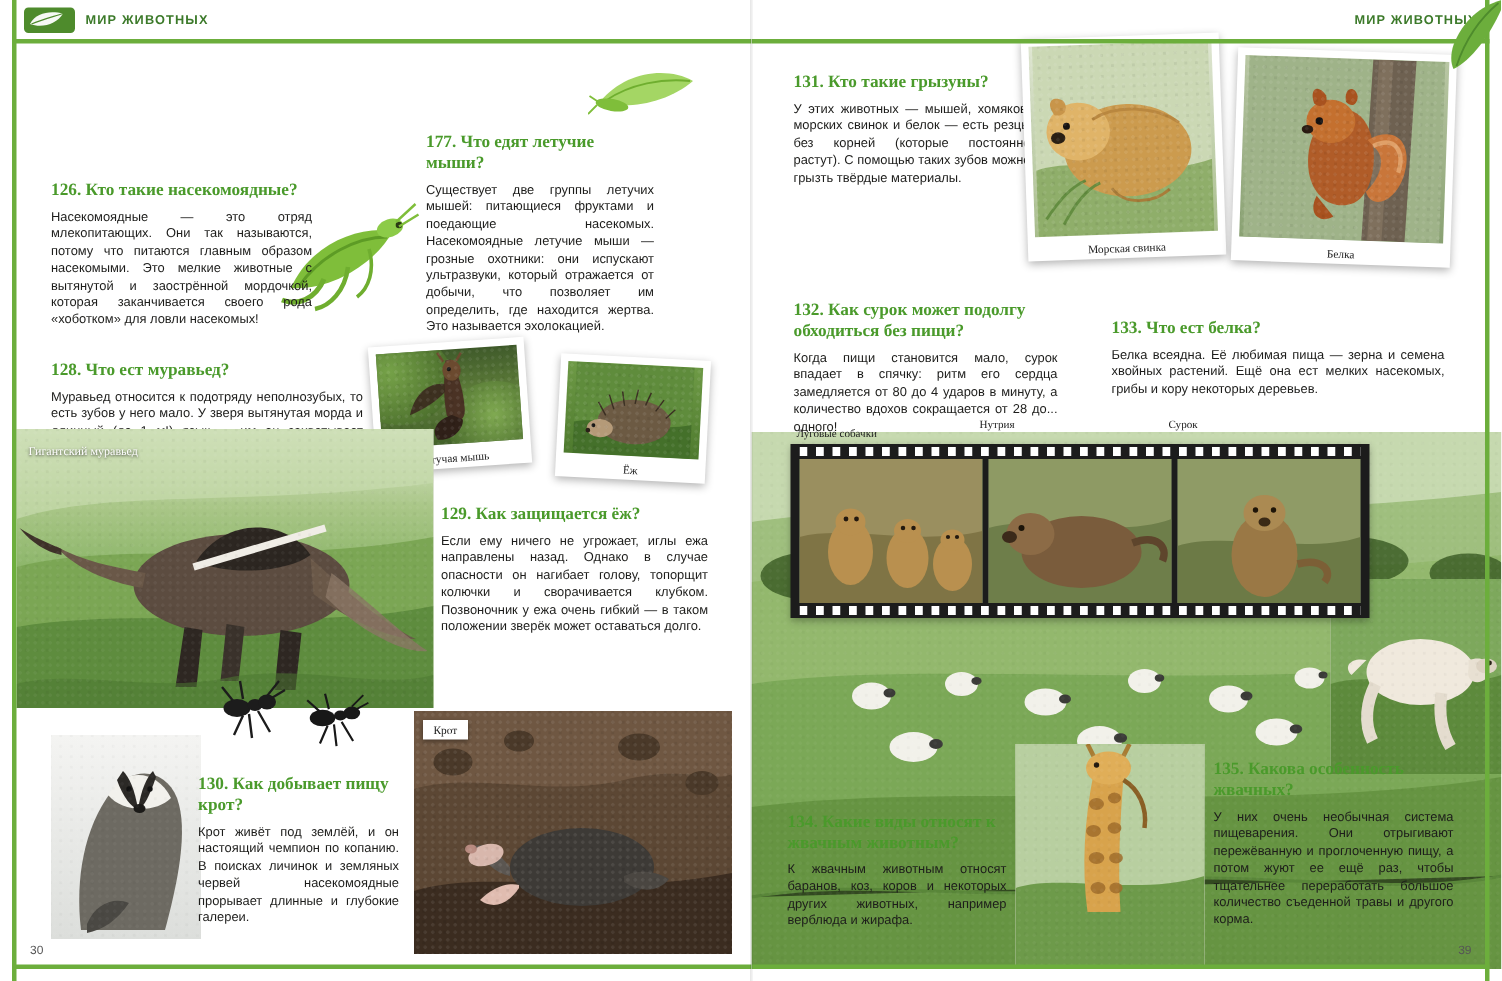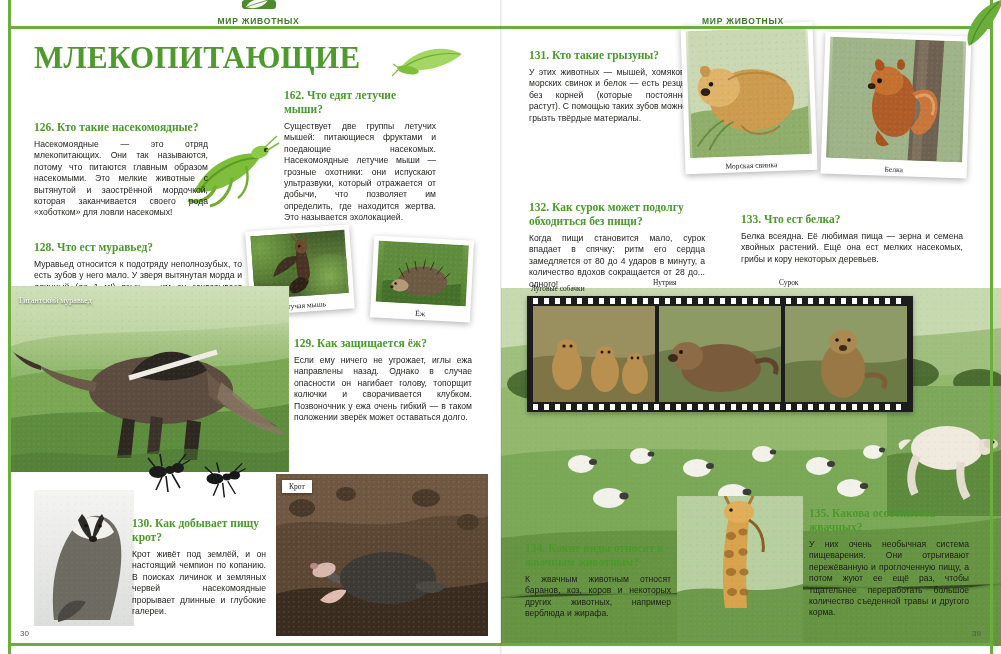--- a/index.html
+++ b/index.html
@@ -19,21 +19,20 @@
     position: absolute; left: 500px; top: 0; width: 2px; height: 654px;
     background: linear-gradient(to right, rgba(0,0,0,0.10), rgba(0,0,0,0.03));
     z-index: 40;
   }
 
   
   .runhead {
     position: absolute; top: 0; height: 26px; width: 100%;
     display: flex; align-items: center; gap: 7px;
     z-index: 30;
-    flex-direction: column;
   }
   .runhead.left { left: 0; padding-left: 16px; }
   .runhead.right { right: 0; padding-right: 16px; justify-content: flex-end; }
   .runhead-label {
     font-size: 8.5px; letter-spacing: 0.09em; color: #3c7a2a;
     text-transform: uppercase; font-weight: bold;
   }
   .leaf-badge {
     width: 34px; height: 17px; border-radius: 3px;
     background: #4e8b2c; position: relative; overflow: hidden;
@@ -153,21 +152,20 @@
     <div class="runhead left">
       <div class="leaf-badge">
         <svg width="30" height="13" viewBox="0 0 30 13" aria-hidden="true">
           <path d="M2 9 C6 1, 16 0, 24 2 C20 9, 10 12, 2 9 Z" fill="#ffffff" opacity="0.95"></path>
           <path d="M3 9 C10 6, 18 4, 24 2" stroke="#4e8b2c" stroke-width="0.8" fill="none"></path>
         </svg>
       </div>
       <div class="runhead-label">МИР ЖИВОТНЫХ</div>
     </div>
 
-    <h1 class="chapter">МЛЕКОПИТАЮЩИЕ</h1>
 
     <div class="photo" style="left:176px; top:120px; width:104px; height:96px; background:transparent;">
       <svg viewBox="0 0 104 96" width="104" height="96">
         <g>
           <path d="M18 72 C30 44, 62 30, 86 34 C74 56, 44 74, 18 72 Z" fill="#7fbe3a"></path>
           <path d="M24 70 C38 50, 62 38, 82 38" stroke="#5d9b25" stroke-width="2" fill="none"></path>
           <ellipse cx="84" cy="32" rx="9" ry="6" fill="#8ccb48" transform="rotate(-18 84 32)"></ellipse>
           <circle cx="90" cy="30" r="2.2" fill="#2b3a14"></circle>
           <path d="M88 28 L101 16 M90 31 L103 23" stroke="#7fbe3a" stroke-width="1.6"></path>
           <path d="M40 66 C34 80, 22 84, 12 80" stroke="#6fae2f" stroke-width="3.4" fill="none"></path>
@@ -189,21 +187,21 @@
     <div class="article" style="left:34px; top:84px; width:174px;margin-top:36px;">
       <div class="art-head">
         <span class="num">126.</span>
         <span>Кто такие насекомоядные?</span>
       </div>
       <div class="art-body">Насекомоядные — это отряд млекопитающих. Они так называются, потому что питаются главным образом насекомыми. Это мелкие животные с вытянутой и заострённой мордочкой, которая заканчивается своего рода «хоботком» для ловли насекомых!</div>
     </div>
 
     <div class="article" style="left:284px; top:88px; width:152px;">
       <div class="art-head">
-        <span class="num">162.</span>
+        <span class="num">177.</span>
         <span>Что едят летучие мыши?</span>
       </div>
       <div class="art-body">Существует две группы летучих мышей: питающиеся фруктами и поедающие насекомых. Насекомоядные летучие мыши — грозные охотники: они испускают ультразвуки, который отражается от добычи, что позволяет им определить, где находится жертва. Это называется эхолокацией.</div>
     </div>
 
     <div class="article" style="left:34px; top:216px; width:208px;margin-top:24px;">
       <div class="art-head">
         <span class="num">128.</span>
         <span>Что ест муравьед?</span>
       </div>

